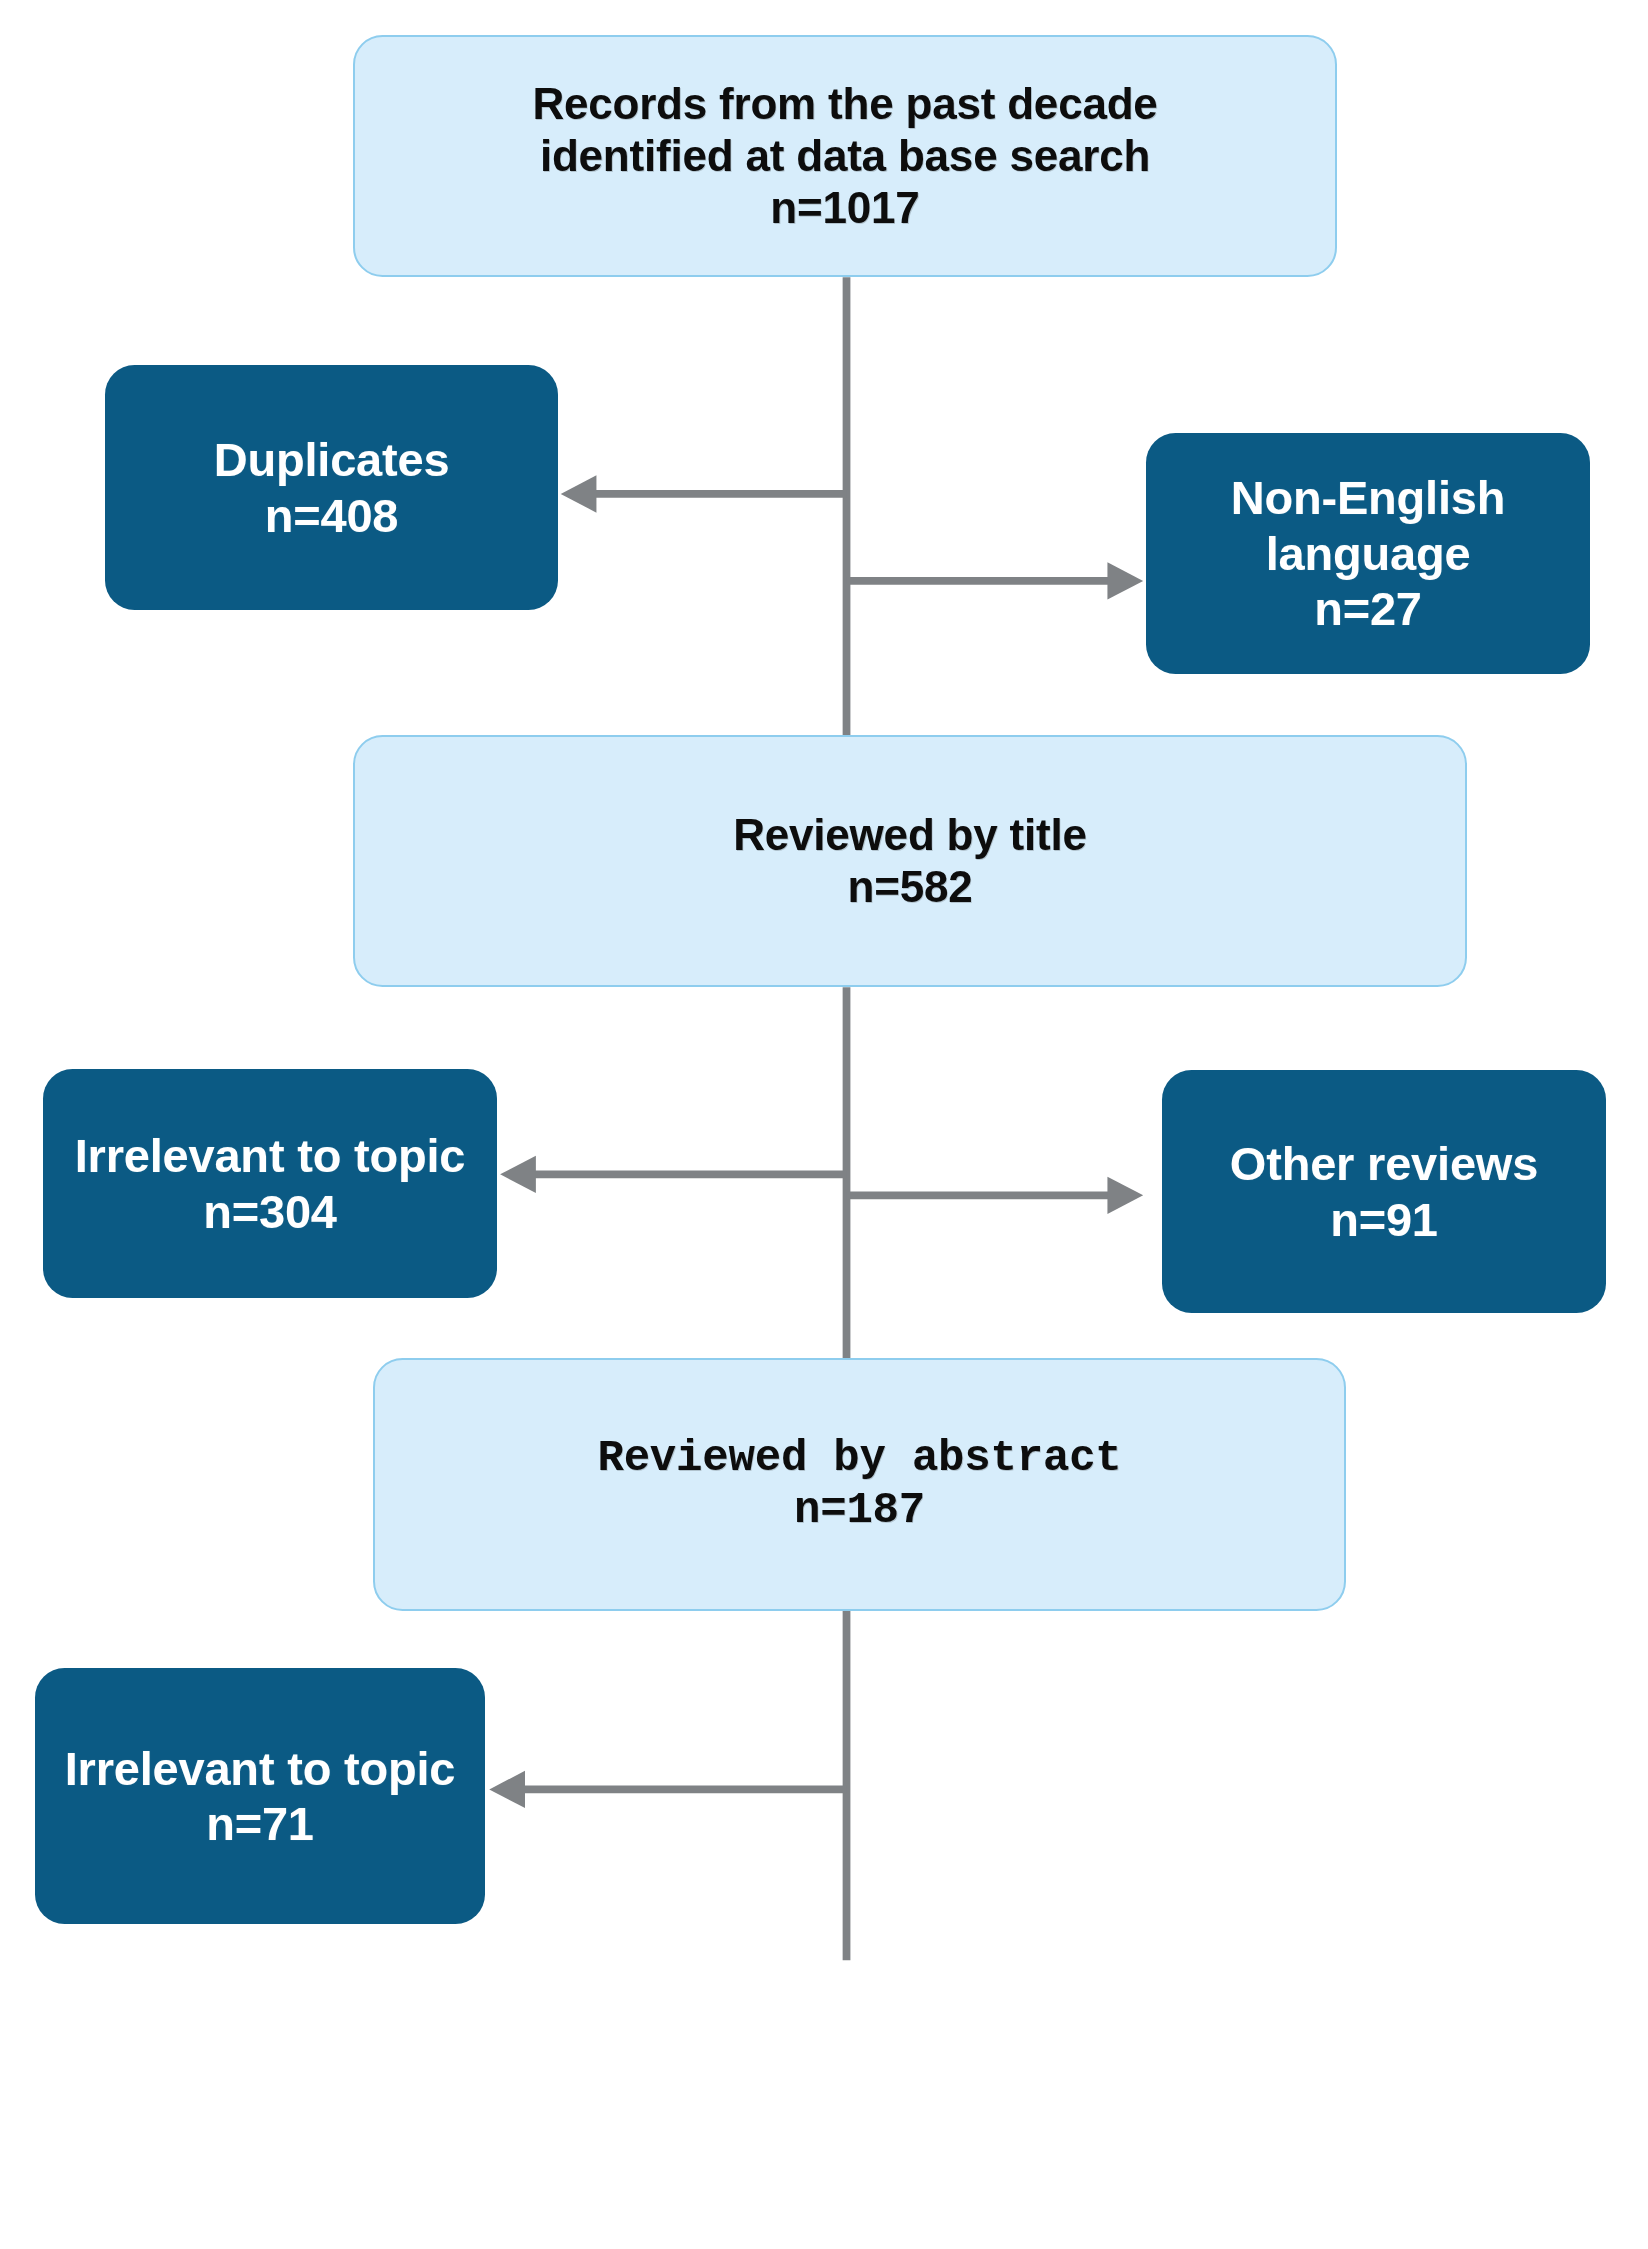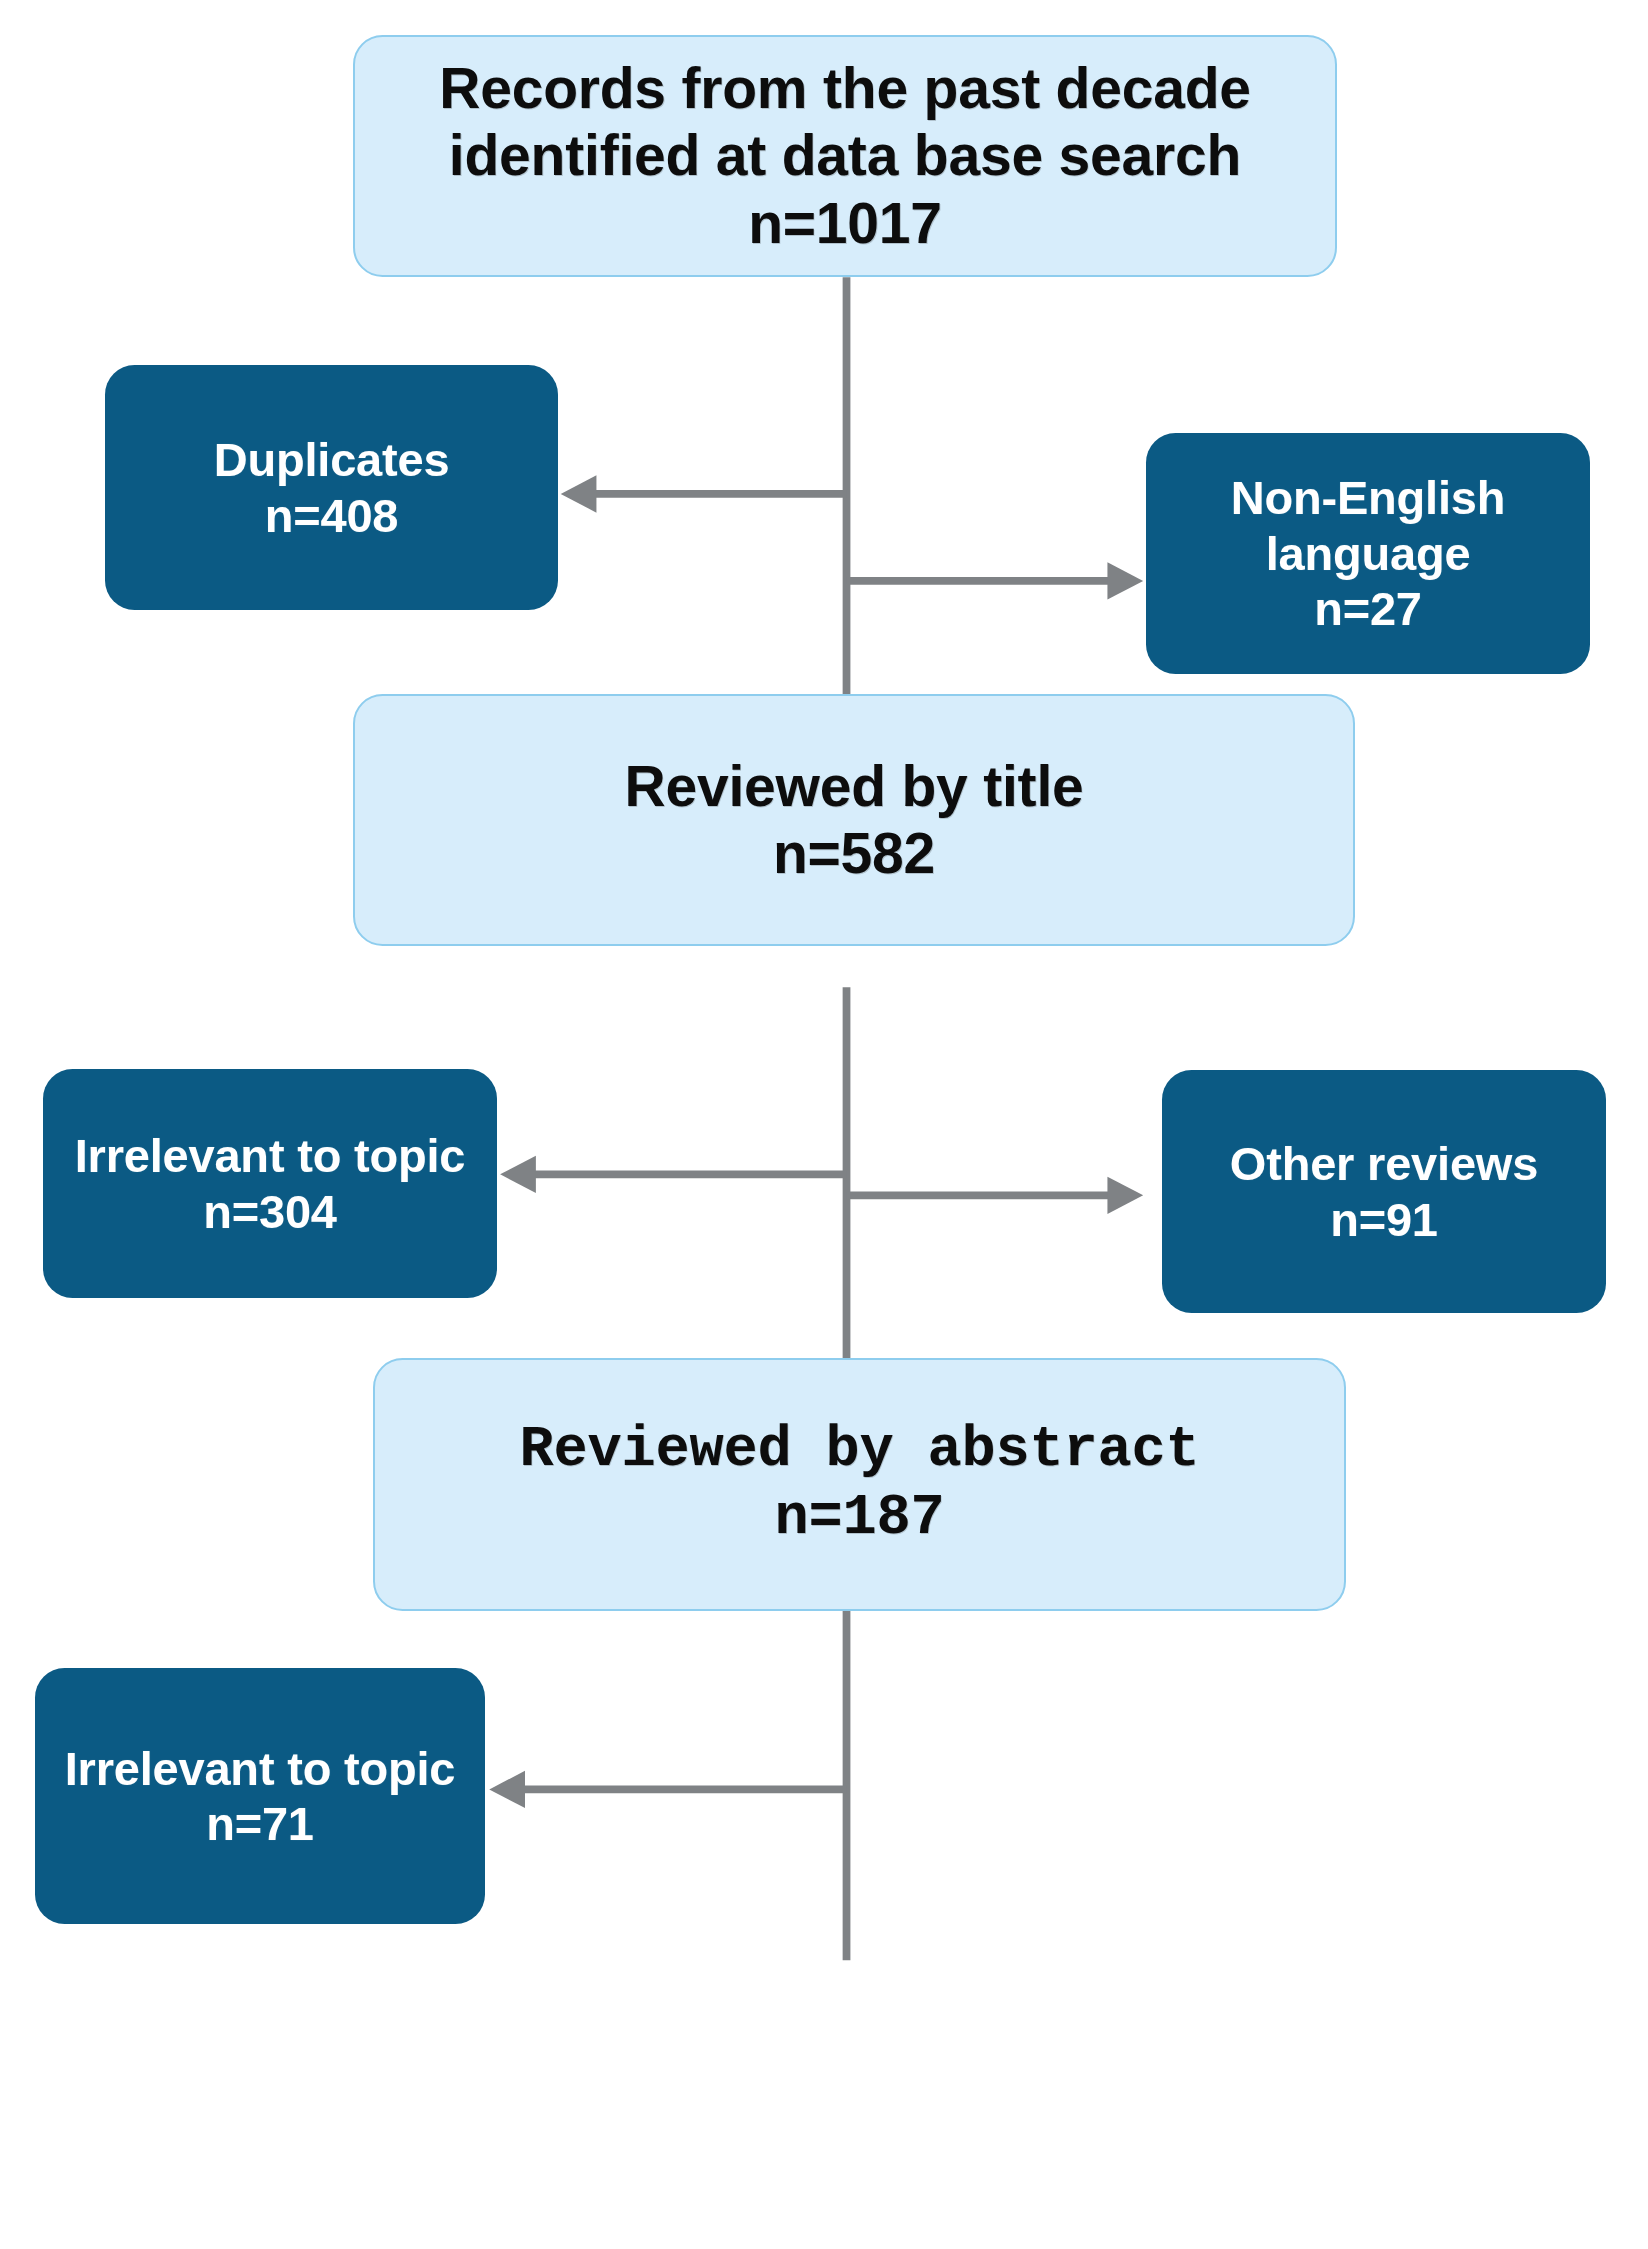--- a/index.html
+++ b/index.html
@@ -39,21 +39,21 @@
   }
   .node .node-text {
     display: block;
     white-space: pre-line;
     padding: 0 11px;
   }
   .node-light {
     background: #d7edfb;
     border: 2.3px solid #8ecdee;
     color: #0d0d0d;
-    font-size: 57px;
+    font-size: 44px;
     text-shadow: 0.8px 0.8px 0 rgba(0,0,0,0.18);
   }
   .node-dark {
     background: #0b5a84;
     border: none;
     color: #ffffff;
     font-size: 47px;
   }
   .node-dark .node-text {
     text-shadow: 0 0 1.6px rgba(255,255,255,0.15);
@@ -98,21 +98,21 @@
     <span class="node-text">Duplicates
 n=408</span>
   </div>
 
   <div class="node node-dark" style="left:1146px; top:433px; width:444px; height:241px;text-align:center;">
     <span class="node-text">Non-English
 language
 n=27</span>
   </div>
 
-  <div class="node node-light" style="left:353px; top:694px; width:1002px; height:252px;">
+  <div class="node node-light" style="left:353px; top:735px; width:1114px; height:252px;">
     <span class="node-text">Reviewed by title
 n=582</span>
   </div>
 
   <div class="node node-dark" style="left:43px; top:1069px; width:454px; height:229px;">
     <span class="node-text">Irrelevant to topic
 n=304</span>
   </div>
 
   <div class="node node-dark" style="left:1146px; top:1070px; width:444px; height:243px;margin-left:16px;">

